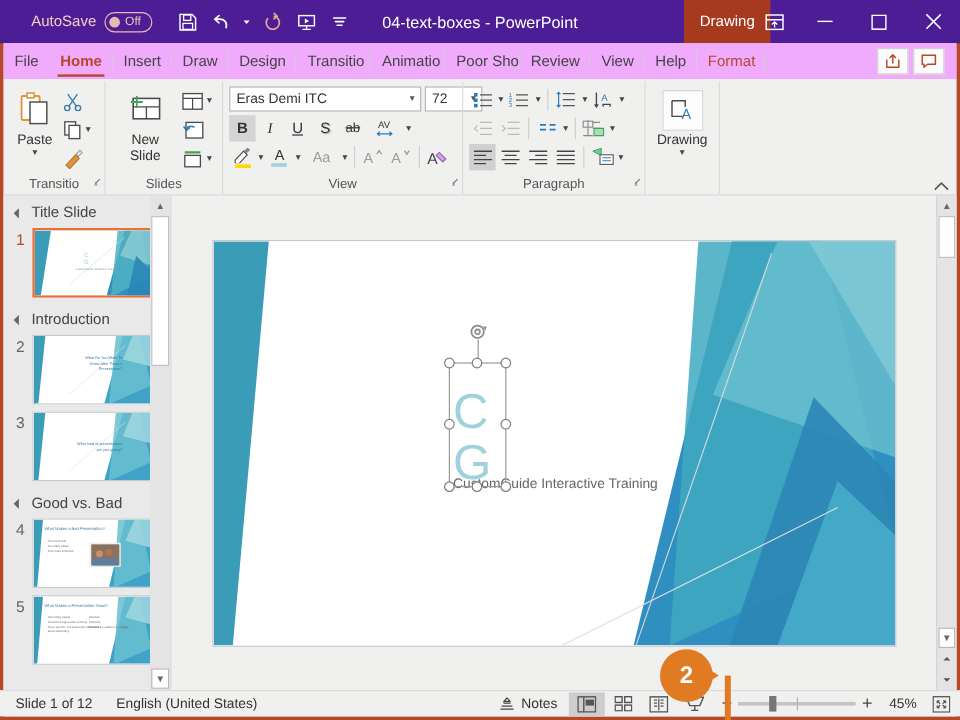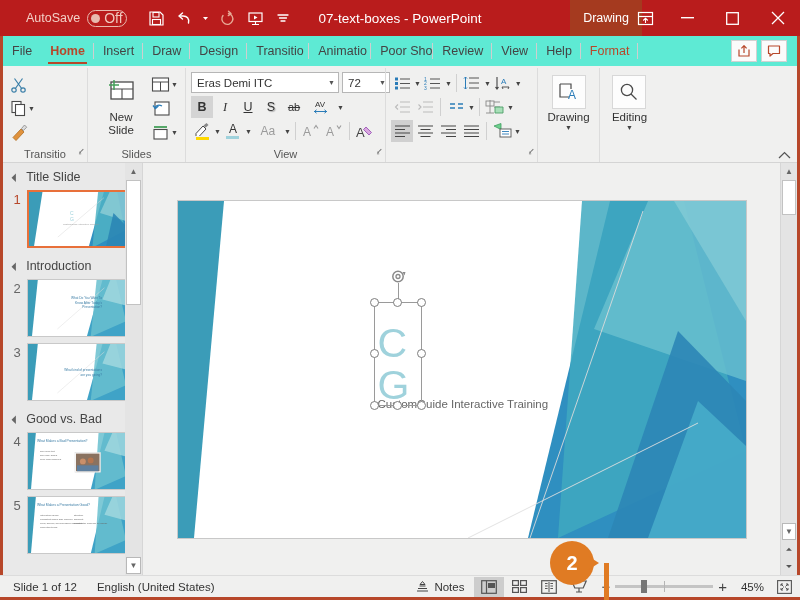--- a/index.html
+++ b/index.html
@@ -14,33 +14,33 @@
     position: relative;
     display: flex; flex-direction: column;
     border-left: 3px solid #b7472a;
     border-right: 3px solid #b7472a;
     border-bottom: 3px solid #b7472a;
     background: #f0f0ef;
   }
 
   
   .titlebar {
-    height: 36px; background: #b91c1c; color: #fff;
+    height: 36px; background: #4c1d95; color: #fff;
     display: flex; align-items: center; flex: 0 0 36px;
     position: relative;
     margin: 0 -3px;
   }
   .autosave { display: flex; align-items: center; gap: 7px; margin-left: 26px; }
   .autosave-label { font-size: 12.5px; color: #f3cfc6; }
   .toggle {
     width: 40px; height: 17px; border-radius: 9px; border: 1.4px solid #e8b9ae;
     display: flex; align-items: center; padding: 0 3px; gap: 4px;
   }
   .toggle .knob { width: 9px; height: 9px; border-radius: 50%; background: #e8b9ae; }
-  .toggle .t-text { font-size: 14px; color: #f0c7bc; }
+  .toggle .t-text { font-size: 10px; color: #f0c7bc; }
   .qat { display: flex; align-items: center; gap: 2px; margin-left: 16px; }
   .qat-btn {
     width: 26px; height: 26px; display: flex; align-items: center; justify-content: center;
     color: #fff;
   }
   .qat-btn.narrow { width: 13px; }
   .title-text {
     position: absolute; left: 0; right: 0; text-align: center;
     font-size: 13.5px; color: #fff; pointer-events: none;
   }
@@ -48,21 +48,21 @@
     position: absolute; right: 158px; top: 0; height: 36px;
     padding: 0 13px; display: flex; align-items: center;
     background: #a53a1f; font-size: 12.5px; color: #fff;
   }
   .win-ctrls { position: absolute; right: 0; top: 0; height: 36px; display: flex; }
   .win-btn { width: 45px; height: 36px; display: flex; align-items: center; justify-content: center; color: #fff; }
   .ribbon-display { width: 40px; }
 
   
   .tabbar {
-    height: 30px; background: #5eead4; display: flex; align-items: stretch;
+    height: 30px; background: #f0abfc; display: flex; align-items: stretch;
     flex: 0 0 30px; font-size: 12.5px; color: #444; position: relative;
   }
   .tab {
     padding: 0 9px; display: flex; align-items: center; position: relative;
     white-space: nowrap; overflow: hidden; max-width: 62px;
   }
   .tab.sep::after {
     content: ""; position: absolute; right: 0; top: 7px; bottom: 7px; width: 1px; background: #cfcfcf;
   }
   .tab.active { color: #b7472a; font-weight: bold; }
@@ -102,21 +102,21 @@
 
   
   .fontgrp { width: 200px; }
   .font-row { display: flex; gap: 3px; margin-bottom: 3px; }
   .combo {
     height: 21px; border: 1px solid #b6b6b6; background: #fff; display: flex;
     align-items: center; padding: 0 3px 0 5px; font-size: 11.5px; color: #333;
   }
   .combo .cv { flex: 1; overflow: hidden; white-space: nowrap; }
   .combo .cc { font-size: 7px; color: #555; padding-left: 4px; }
-  .fname { width: 148px; }
+  .fname { width: 160px; }
   .fsize { width: 48px; }
   .fbtn-row { display: flex; gap: 1px; align-items: center; margin-bottom: 2px; }
   .fbtn {
     width: 22px; height: 22px; display: flex; align-items: center; justify-content: center;
     font-size: 12.5px; color: #333;
   }
   .fbtn.on { background: #d4d4d4; }
   .fbtn.wide { width: 30px; }
   .fbtn .bar { display: block; width: 13px; height: 3px; margin-top: 1px; }
 
@@ -274,21 +274,21 @@
             <path d="M8.5 11.5v3M5 14.5h7" stroke="#fff" stroke-width="1.1"></path>
           </svg>
       </span>
       <span class="qat-btn">
         <svg width="14" height="14" viewBox="0 0 14 14">
             <path d="M2 4h10M3.5 7h7M5 10h4" stroke="#fff" stroke-width="1.3" stroke-linecap="round"></path>
           </svg>
       </span>
     </div>
 
-    <div class="title-text">07-text-boxes  -  PowerPoint</div>
+    <div class="title-text">04-text-boxes  -  PowerPoint</div>
 
     <div class="ctx-tab">Drawing</div>
 
     <div class="win-ctrls">
       <span class="win-btn ribbon-display">
         <svg width="17" height="15" viewBox="0 0 17 15">
             <rect x="1.5" y="1.5" width="14" height="12" fill="none" stroke="#fff" stroke-width="1.2"></rect>
             <path d="M1.5 5.5h14" stroke="#fff" stroke-width="1.2"></path>
             <path d="M8.5 12V7.5M6.2 9.5l2.3-2.2 2.3 2.2" fill="none" stroke="#fff" stroke-width="1.1"></path>
           </svg>
@@ -336,20 +336,31 @@
             <path d="M1.5 2h11v7.5H6l-3 2.5V9.5H1.5z" fill="none" stroke="#b7472a" stroke-width="1.2" stroke-linejoin="round"></path>
           </svg>
       </span>
     </div>
   </div>
 
   <div class="ribbon">
 
     <div class="rgroup" style="width:84px">
       <div class="rgroup-body">
+        <div class="bigbtn">
+          <span class="glyph">
+            <svg width="30" height="32" viewBox="0 0 30 32">
+              <rect x="4" y="4" width="15" height="20" rx="1" fill="#fff" stroke="#e0923c" stroke-width="1.5"></rect>
+              <rect x="8.5" y="1.5" width="6" height="4" fill="#fff" stroke="#e0923c" stroke-width="1.3"></rect>
+              <rect x="11" y="9" width="14" height="18" fill="#fff" stroke="#4a4a4a" stroke-width="1.2"></rect>
+            </svg>
+          </span>
+          <span class="cap">Paste</span>
+          <span class="caret">▼</span>
+        </div>
         <div class="smallcol">
           <span class="smallbtn">
             <svg width="17" height="17" viewBox="0 0 17 17">
                 <path d="M4.5 2.5 12 13M12.5 2.5 5 13" stroke="#3b7fa8" stroke-width="1.2"></path>
                 <circle cx="4" cy="14" r="2.2" fill="none" stroke="#3b7fa8" stroke-width="1.2"></circle>
                 <circle cx="13" cy="14" r="2.2" fill="none" stroke="#3b7fa8" stroke-width="1.2"></circle>
               </svg>
           </span>
           <span class="smallbtn">
             <svg width="17" height="17" viewBox="0 0 17 17">
@@ -575,20 +586,21 @@
           <span class="pbtn">
             <svg width="19" height="16" viewBox="0 0 19 16">
                 <path d="M1 3l7-2.5v6z" fill="#6ecf8e" stroke="#3f9e5f" stroke-width="0.8"></path>
                 <rect x="7" y="6" width="11" height="8" fill="#fff" stroke="#555" stroke-width="0.9"></rect>
                 <path d="M9 8.5h7M9 11h7" stroke="#2a7cb8" stroke-width="0.9"></path>
               </svg>
           </span>
           <span class="caret">▼</span>
         </div>
       </div>
+      <div class="rgroup-label">Paragraph</div>
       <span class="dialog-launcher">⭹</span>
     </div>
 
     <div class="rgroup" style="width:62px">
       <div class="rgroup-body" style="justify-content:center">
         <div class="bigbtn">
           <span class="glyph">
             <span class="boxbtn">
               <svg width="22" height="20" viewBox="0 0 22 20">
                   <path d="M2 2h11v5" fill="none" stroke="#4a4a4a" stroke-width="1.2"></path>
@@ -598,34 +610,20 @@
             </span>
           </span>
           <span class="cap">Drawing</span>
           <span class="caret">▼</span>
         </div>
       </div>
       <div class="rgroup-label"></div>
     </div>
 
     <div class="rgroup" style="width:60px">
-      <div class="rgroup-body" style="justify-content:center">
-        <div class="bigbtn">
-          <span class="glyph">
-            <span class="boxbtn">
-              <svg width="20" height="20" viewBox="0 0 20 20">
-                  <circle cx="8" cy="8" r="5.6" fill="none" stroke="#4a4a4a" stroke-width="1.3"></circle>
-                  <path d="M12 12l5.5 5.5" stroke="#4a4a4a" stroke-width="1.3"></path>
-                </svg>
-            </span>
-          </span>
-          <span class="cap">Editing</span>
-          <span class="caret">▼</span>
-        </div>
-      </div>
       <div class="rgroup-label"></div>
     </div>
 
 
     <span class="ribbon-collapse">
       <svg width="13" height="9" viewBox="0 0 13 9">
           <path d="M1 7 6.5 1.6 12 7" fill="none" stroke="#555" stroke-width="1.3"></path>
         </svg>
     </span>
   </div>

